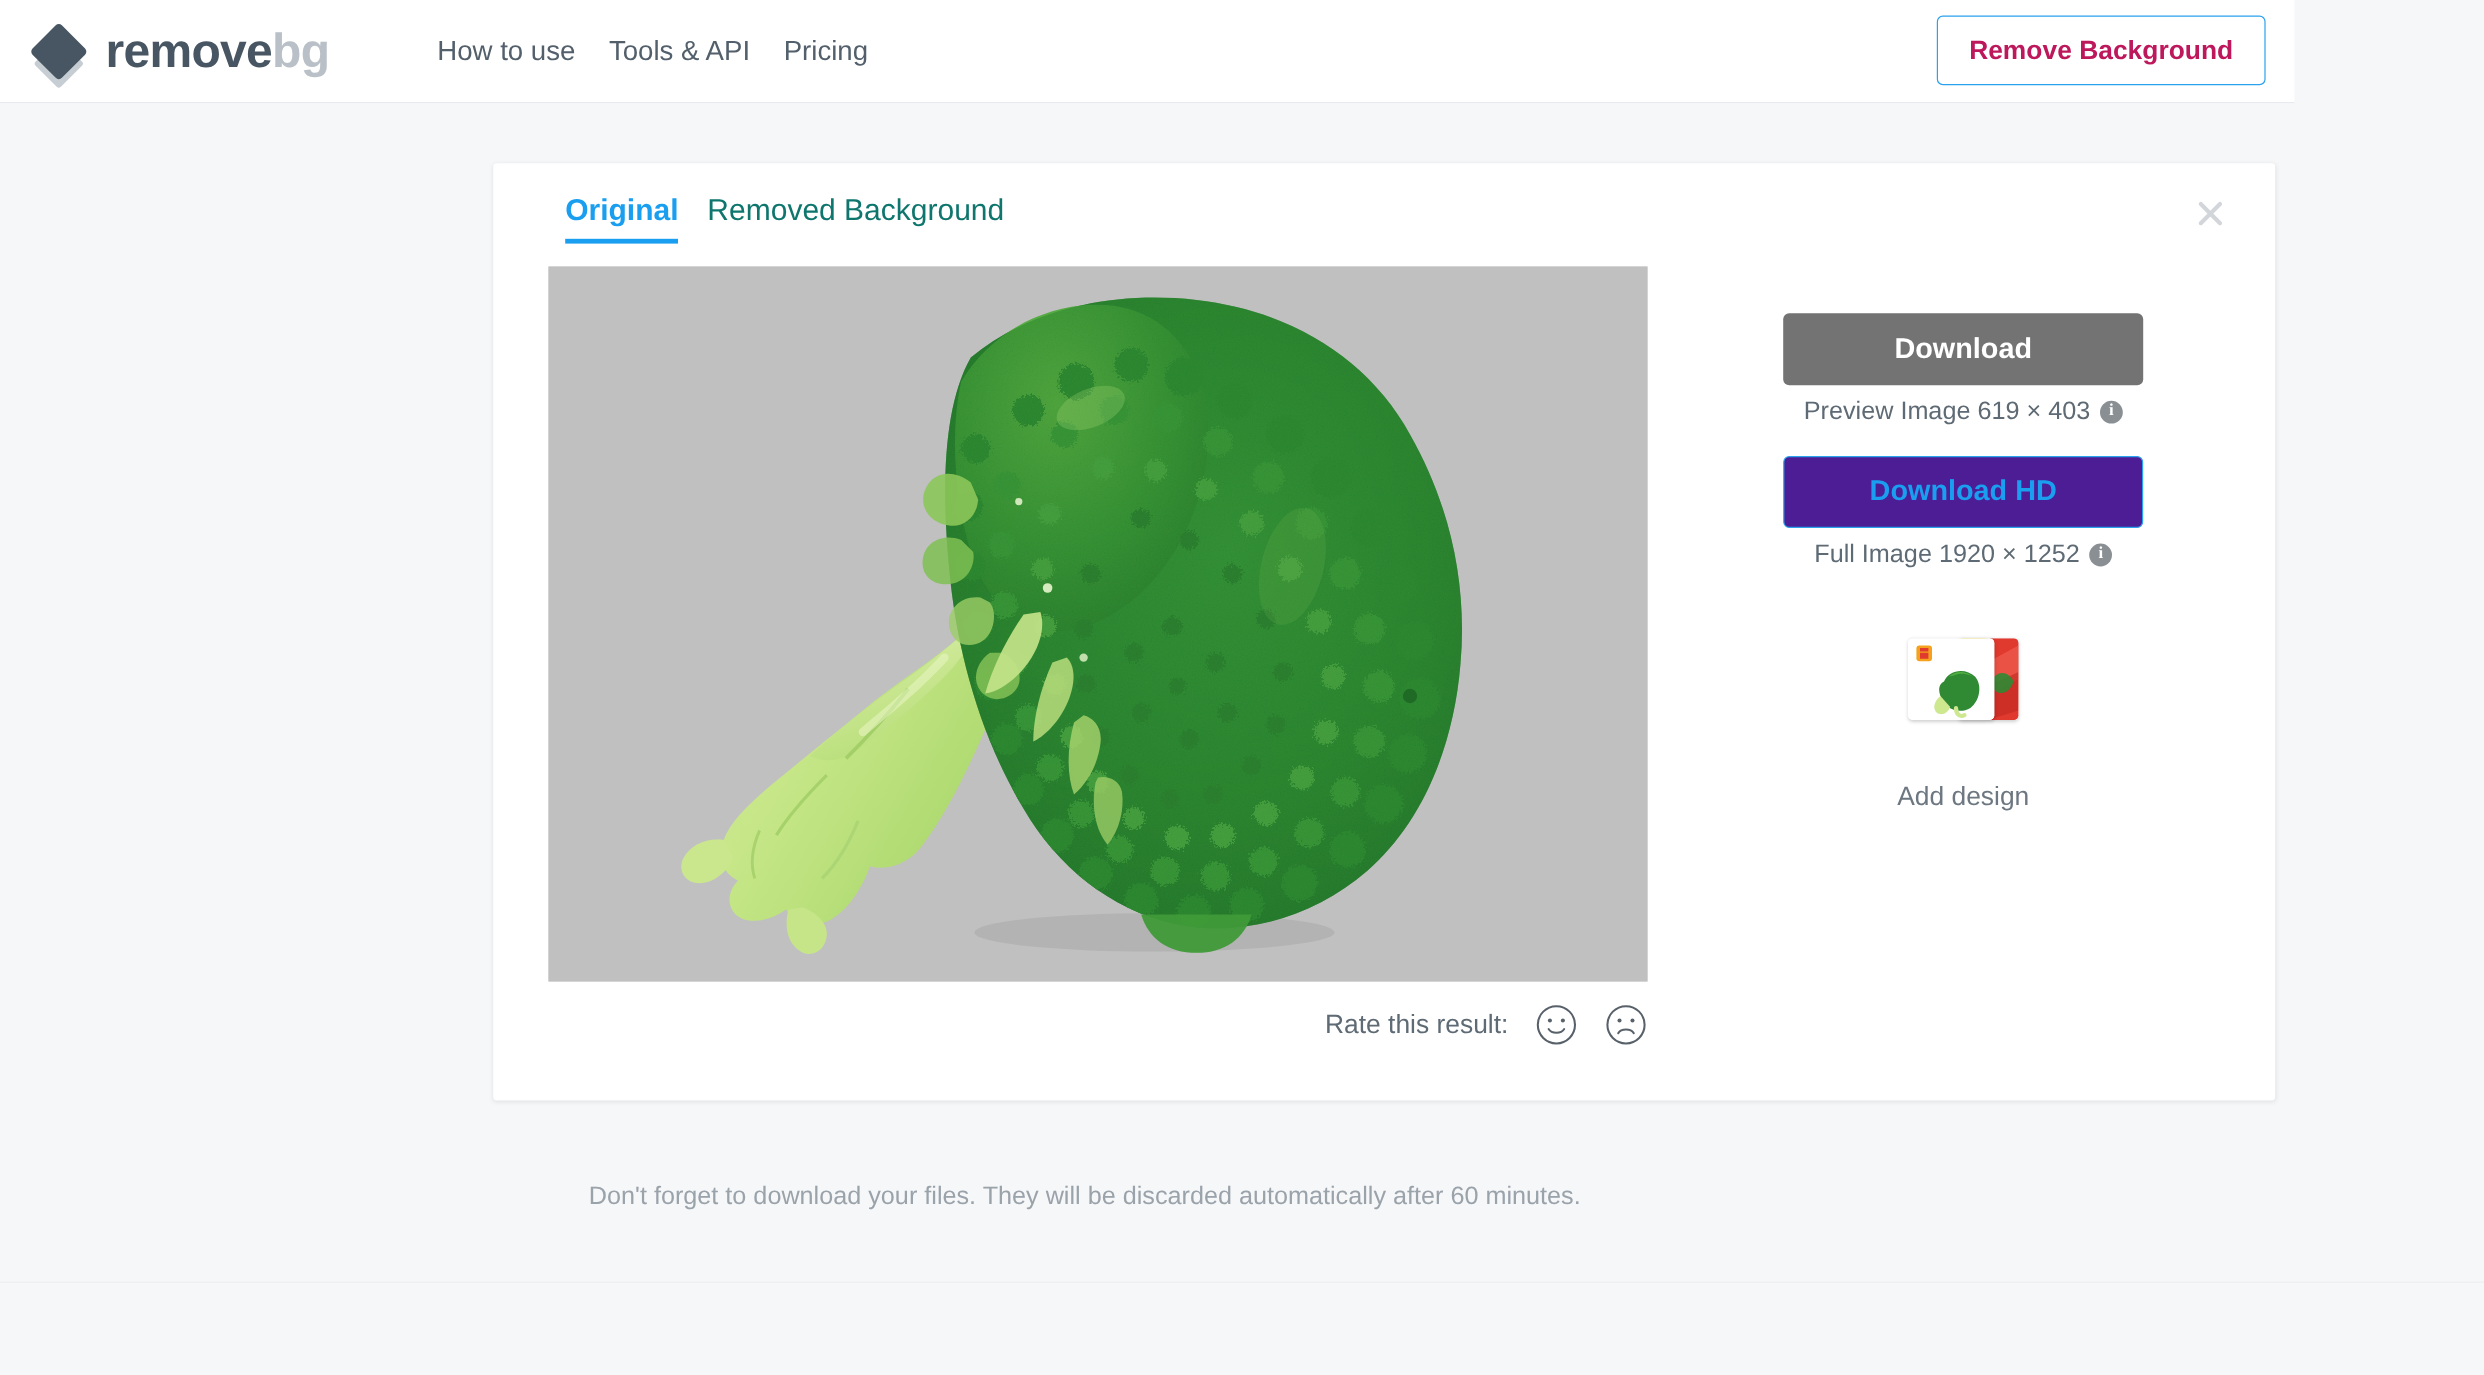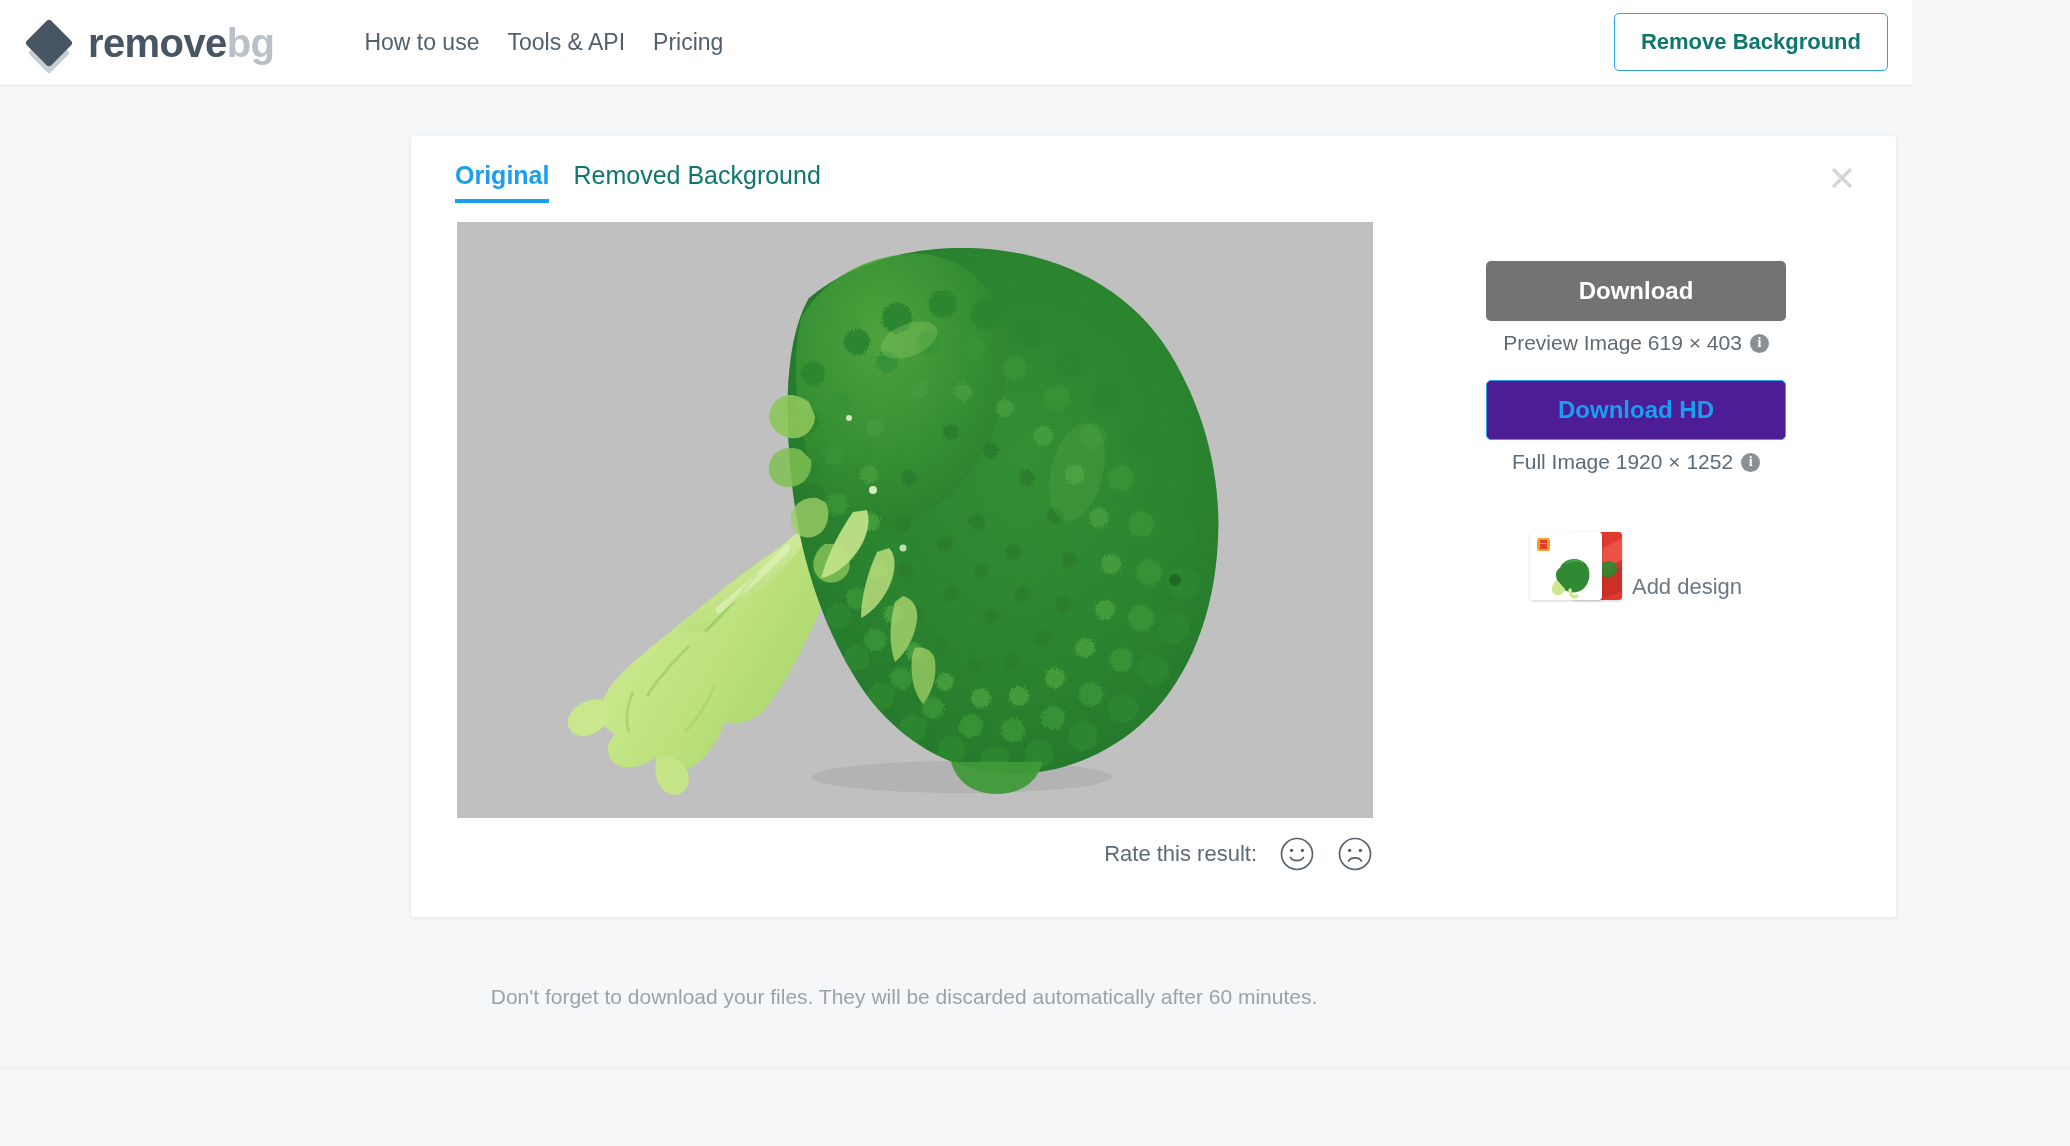--- a/index.html
+++ b/index.html
@@ -87,21 +87,21 @@
 
   .header-cta {
     position: absolute;
     right: 24px;
     top: 13px;
     height: 58px;
     padding: 0 26px;
     border: 1.6px solid #2aa2ee;
     border-radius: 5px;
     background: #ffffff;
-    color: #0f766e;
+    color: #be185d;
     font-size: 22px;
     font-weight: 700;
     font-family: "Liberation Sans", sans-serif;
     cursor: pointer;
     display: flex;
     align-items: center;
     justify-content: center;
   }
 
   
@@ -111,21 +111,21 @@
     top: 136px;
     width: 1485px;
     height: 781px;
     background: #ffffff;
     border-radius: 3px;
     box-shadow: 0 1px 4px rgba(0,0,0,0.09);
   }
 
   .tabs {
     position: absolute;
-    left: 44px;
+    left: 60px;
     top: 25px;
     display: flex;
     align-items: flex-start;
     gap: 24px;
   }
   .tab {
     font-size: 25px;
     color: #0f766e;
     padding-bottom: 9px;
     cursor: pointer;
@@ -252,23 +252,24 @@
     display: inline-flex;
     align-items: center;
     justify-content: center;
     cursor: pointer;
     line-height: 1;
   }
 
   .add-design {
     margin-top: 58px;
     display: flex;
-    align-items: flex-end;
-    gap: 10px;
-    cursor: pointer;
+    align-items: center;
+    gap: 27px;
+    cursor: pointer;
+    flex-direction: column;
   }
 
   .thumbs {
     position: relative;
     width: 92px;
     height: 68px;
     flex: 0 0 92px;
   }
   .thumb {
     position: absolute;

